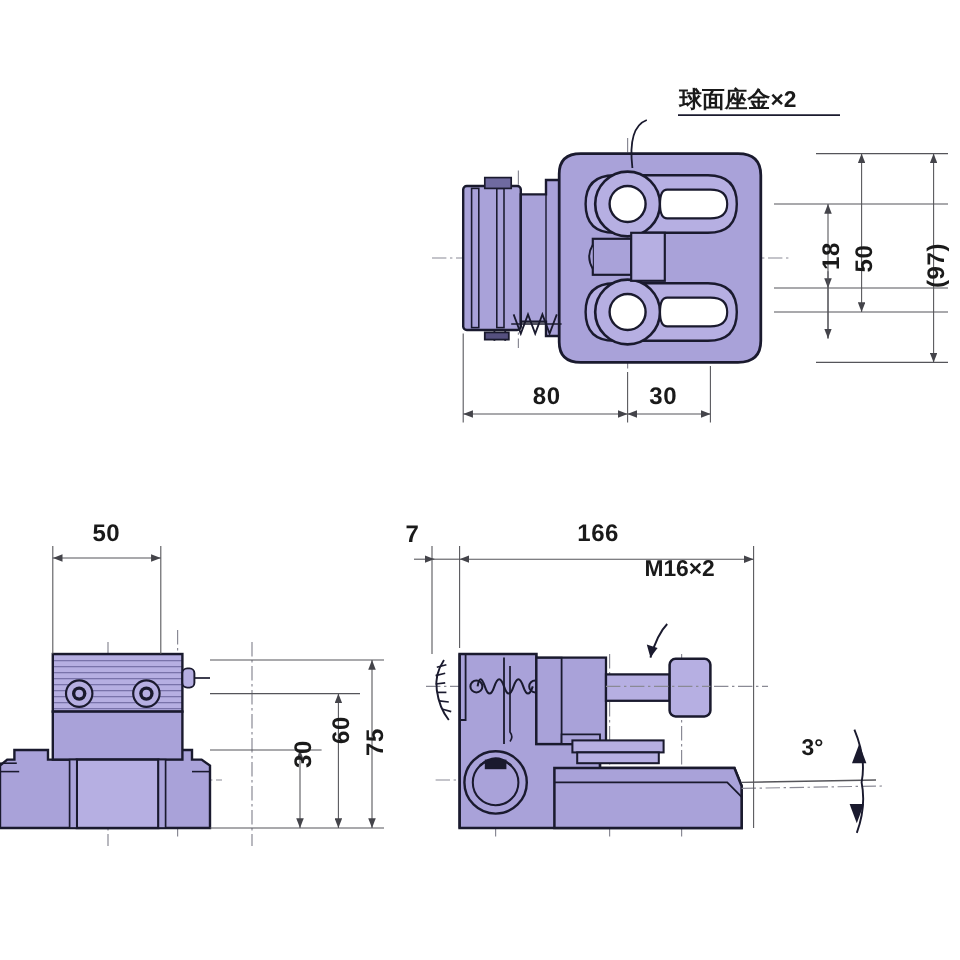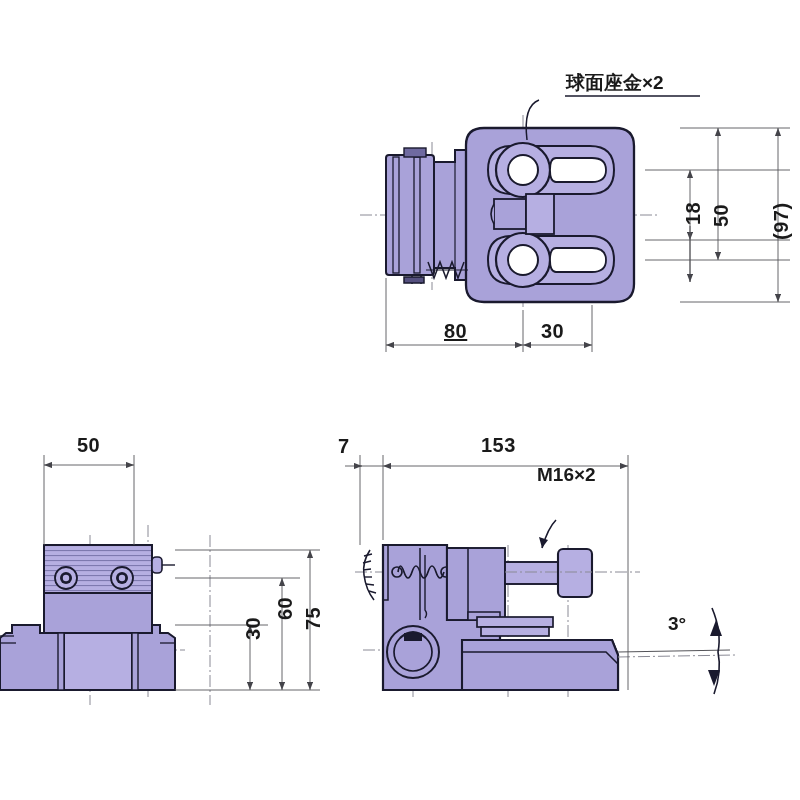--- a/index.html
+++ b/index.html
@@ -243,39 +243,39 @@
         <line x1="360" y1="466" x2="383" y2="466"></line>
       </g>
 
       <path d="M556 520 Q548 528 542 548" fill="none" stroke="#1a1a2e" stroke-width="1.6"></path>
       <polygon points="542,548 539,537 548,540" fill="#1a1a2e"></polygon>
     </g>
   </svg>
 
   <div class="label calltext" style="left:566px; top:70px;">球面座金×2</div>
 
-  <div class="label dimtext" style="left:444px; top:320px;text-decoration:underline;">80</div>
+  <div class="label dimtext" style="left:444px; top:320px;">80</div>
 
   <div class="label dimtext" style="left:541px; top:320px;">30</div>
 
   <div class="label dimtext dimtext-rot" style="left:682px; top:225px;">18</div>
 
   <div class="label dimtext dimtext-rot" style="left:710px; top:227px;">50</div>
 
   <div class="label dimtext dimtext-rot" style="left:770px; top:240px;">(97)</div>
 
   <div class="label dimtext" style="left:77px; top:434px;">50</div>
 
   <div class="label dimtext dimtext-rot" style="left:242px; top:640px;">30</div>
 
   <div class="label dimtext dimtext-rot" style="left:274px; top:620px;">60</div>
 
   <div class="label dimtext dimtext-rot" style="left:302px; top:630px;">75</div>
 
   <div class="label dimtext" style="left:338px; top:435px;">7</div>
 
-  <div class="label dimtext" style="left:481px; top:434px;">153</div>
+  <div class="label dimtext" style="left:481px; top:434px;">166</div>
 
   <div class="label calltext" style="left:537px; top:464px;">M16×2</div>
 
   <div class="label angtext" style="left:668px; top:613px;">3°</div>
 
 </div>
 
 </body></html>

